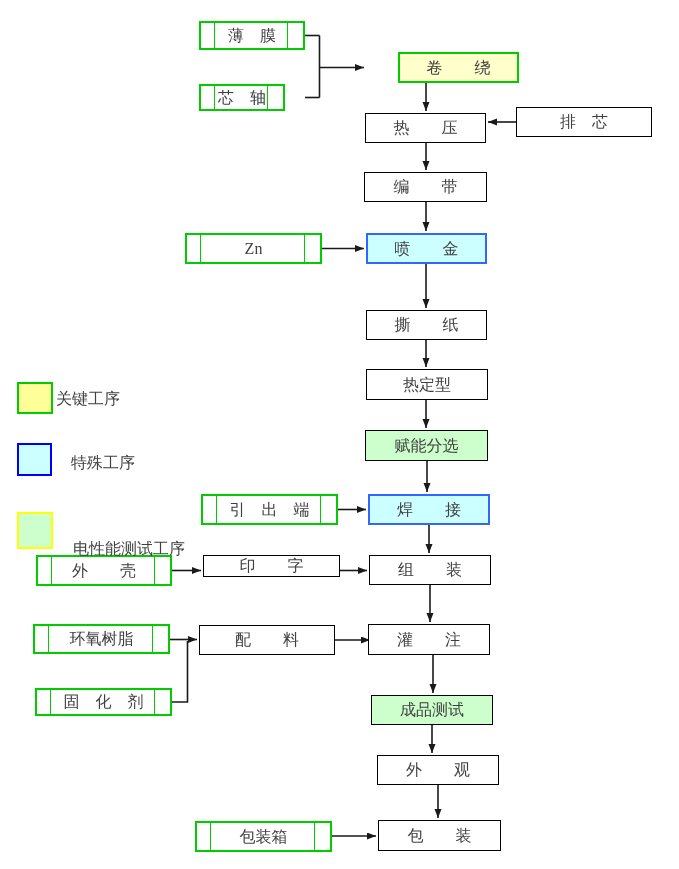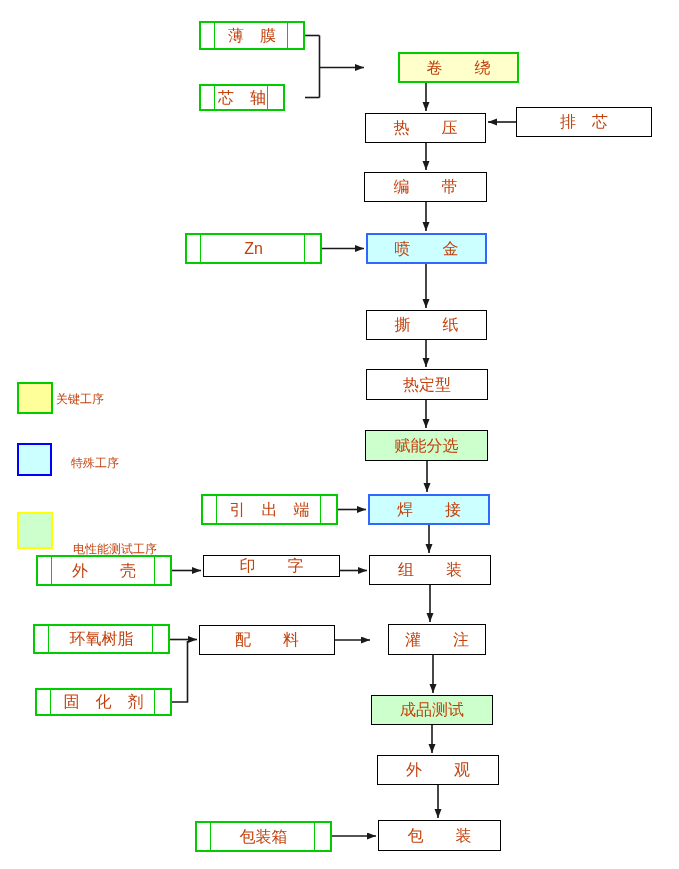--- a/index.html
+++ b/index.html
@@ -8,21 +8,21 @@
     --test-fill:#ccffcc; --test-border:#000000;
     --box-border:#000000; --input-border:#00cc00;
     --arrow:#1a1a1a;
     --legend-yellow-fill:#ffff99; --legend-yellow-border:#00cc00;
     --legend-cyan-fill:#ccffff; --legend-cyan-border:#0000ff;
     --legend-green-fill:#ccffcc; --legend-green-border:#ffff00;
   }
   html,body{margin:0;padding:0;background:#ffffff;}
   .canvas{
     position:relative;width:679px;height:869px;background:#ffffff;overflow:hidden;
-    font-family:Liberation Sans, sans-serif;color:#c2410c;
+    font-family:Liberation Serif, serif;color:#404040;
   }
   .connectors{position:absolute;left:0;top:0;width:679px;height:869px;}
   .connectors path{stroke:var(--arrow);stroke-width:1.6;fill:none;}
   .connectors .ah{fill:var(--arrow);stroke:none;}
   .node{
     position:absolute;box-sizing:border-box;display:flex;align-items:center;justify-content:center;
     font-size:16px;line-height:1;white-space:pre;background:#fff;
   }
   .proc{border:1.5px solid var(--box-border);}
   .key{border:2px solid var(--key-border);background:var(--key-fill);margin-left:32px;}
@@ -46,32 +46,32 @@
   #n-paper-tear{left:366px;top:310px;width:121px;height:30px}
   #n-heat-setting{left:366px;top:369px;width:122px;height:31px}
   #n-energize-sort{left:365px;top:430px;width:123px;height:31px}
   #n-lead-terminal{left:201px;top:494px;width:137px;height:31px}
   #n-welding{left:368px;top:494px;width:122px;height:31px}
   #n-shell{left:36px;top:555px;width:136px;height:31px}
   #n-printing{left:203px;top:555px;width:137px;height:22px}
   #n-assembly{left:369px;top:555px;width:122px;height:30px}
   #n-epoxy{left:33px;top:624px;width:137px;height:30px}
   #n-batching{left:199px;top:625px;width:136px;height:30px}
-  #n-potting{left:388px;top:624px;width:98px;height:31px}
+  #n-potting{left:368px;top:624px;width:122px;height:31px}
   #n-hardener{left:35px;top:688px;width:137px;height:28px}
   #n-product-test{left:371px;top:695px;width:122px;height:30px}
   #n-appearance{left:377px;top:755px;width:122px;height:30px}
   #n-packing-box{left:195px;top:821px;width:137px;height:31px}
   #n-packaging{left:378px;top:820px;width:123px;height:31px}
   
   .swatch{position:absolute;box-sizing:border-box;}
   #lg-yellow{left:17px;top:382px;width:36px;height:32px;background:var(--legend-yellow-fill);border:2px solid var(--legend-yellow-border);}
   #lg-cyan{left:17px;top:443px;width:35px;height:33px;background:var(--legend-cyan-fill);border:2px solid var(--legend-cyan-border);}
   #lg-green{left:17px;top:512px;width:36px;height:37px;background:var(--legend-green-fill);border:2px solid var(--legend-green-border);}
-  .legend-label{position:absolute;font-size:12px;line-height:18px;white-space:pre;}
+  .legend-label{position:absolute;font-size:16px;line-height:18px;white-space:pre;}
   #lb-key{left:56px;top:390px;}
   #lb-special{left:71px;top:454px;}
   #lb-test{left:73px;top:522px;margin-top:18px;}
 </style>
 </head>
 <body>
 
 <div class="canvas">
 
   <svg class="connectors" viewBox="0 0 679 869" xmlns="http://www.w3.org/2000/svg">

